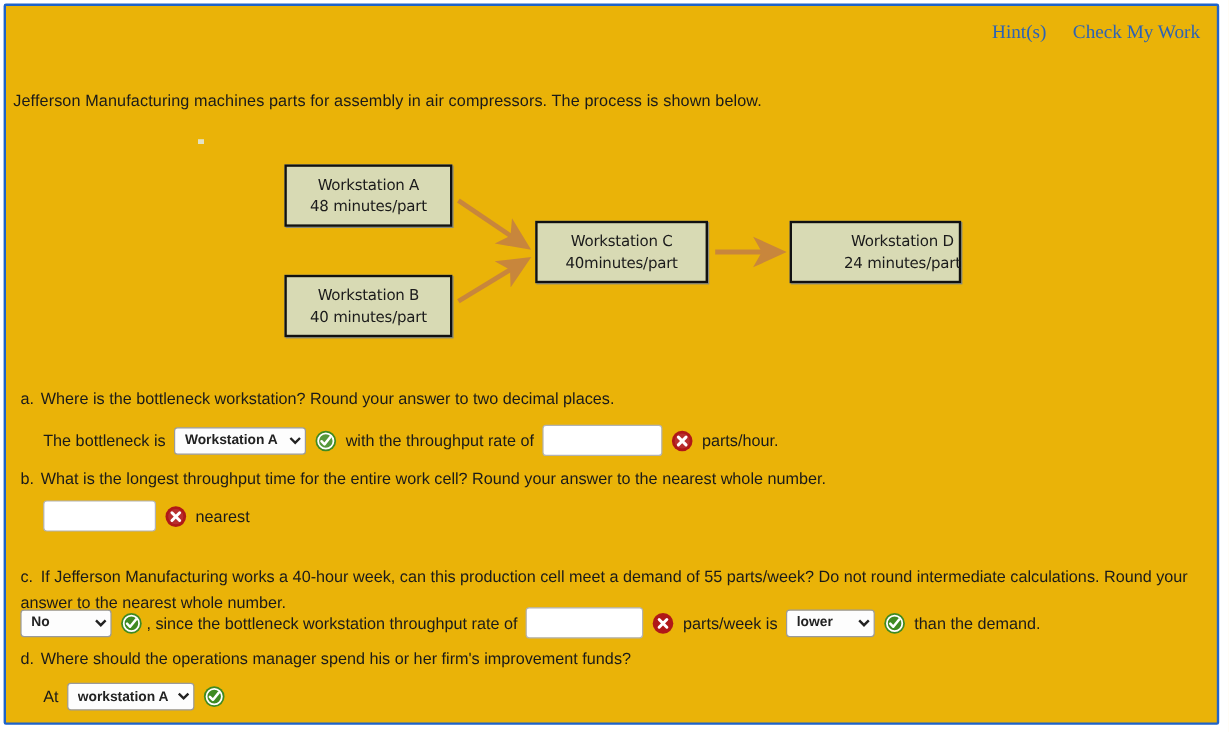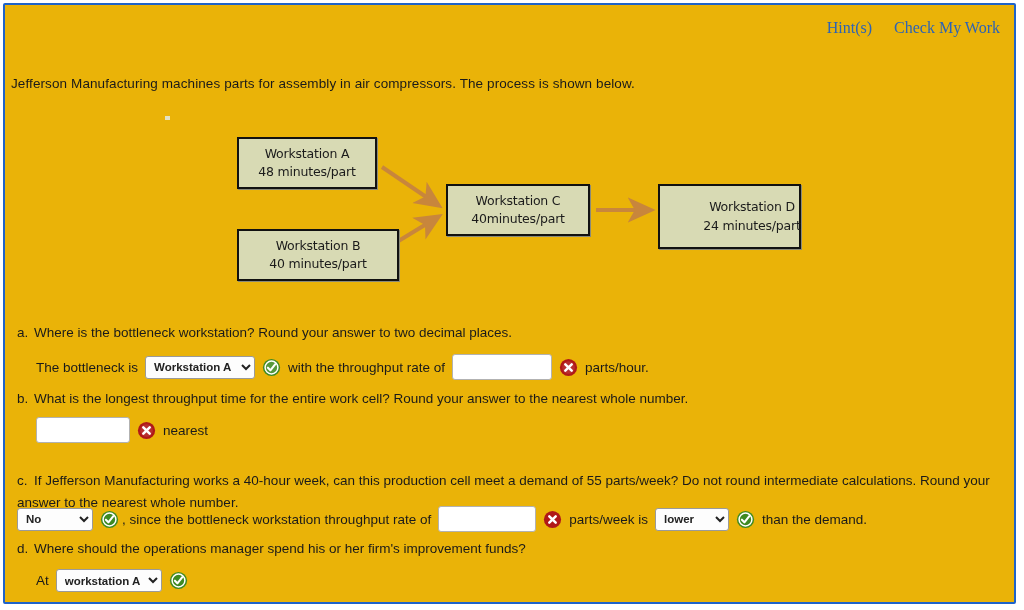--- a/index.html
+++ b/index.html
@@ -73,23 +73,23 @@
     display: flex;
     flex-direction: column;
     justify-content: center;
     align-items: center;
     line-height: 1.45;
     letter-spacing: -0.2px;
   }
   .ws-box .ws-name { white-space: nowrap; }
   .ws-box .ws-rate { white-space: nowrap; }
   #box-a { left: 232px; top: 32px; width: 140px; height: 52px; }
-  #box-b { left: 232px; top: 124px; width: 162px; height: 52px; }
+  #box-b { left: 232px; top: 124px; width: 140px; height: 52px; }
   #box-c { left: 441px; top: 79px; width: 144px; height: 52px; }
-  #box-d { left: 653px; top: 79px; width: 143px; height: 65px; padding-left: 45px; }
+  #box-d { left: 653px; top: 79px; width: 143px; height: 52px; padding-left: 45px; }
   .arrow-svg {
     position: absolute;
     left: 0; top: 0;
     width: 1008px; height: 190px;
     pointer-events: none;
   }
   .speck {
     position: absolute;
     left: 160px; top: 11px;
     width: 5px; height: 4px;

